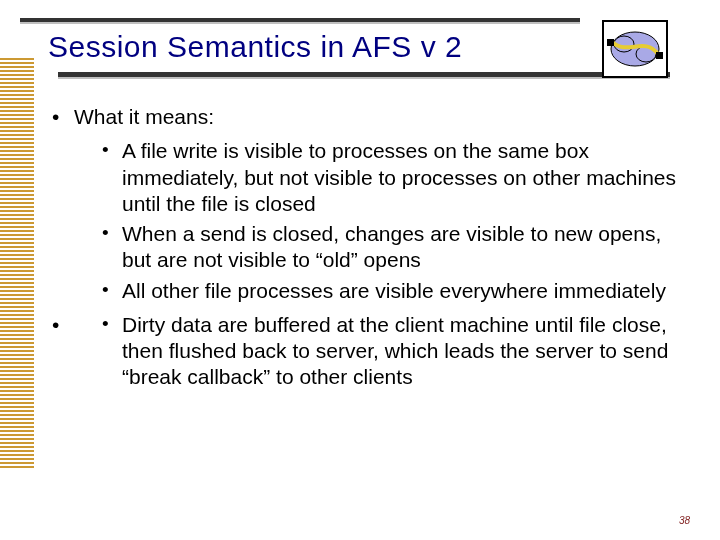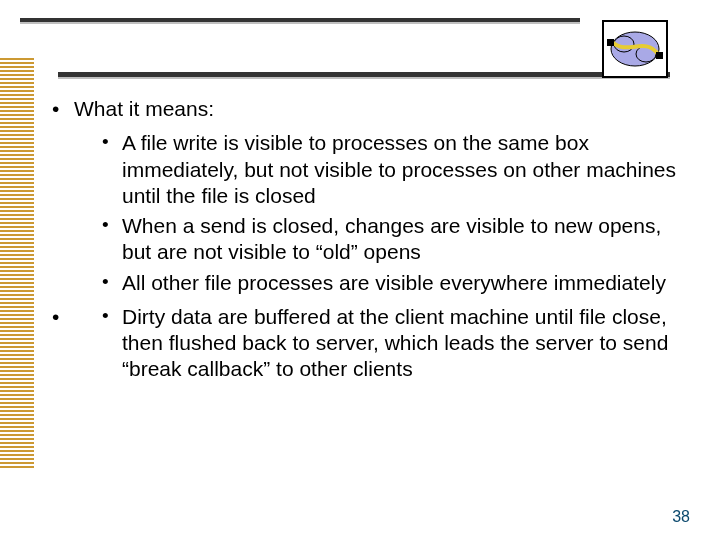--- a/index.html
+++ b/index.html
@@ -78,21 +78,21 @@
       to bottom,
       #cc9933 0,
       #cc9933 2px,
       #ffffff 2px,
       #ffffff 4px
     );
   }
   
   .body {
     position: absolute;
-    top: 96px;
+    top: 104px;
     left: 48px;
     right: 40px;
     font-size: 21px;
     line-height: 1.25;
   }
   ul.level1 {
     list-style: none;
     padding: 0;
     margin: 0;
   }
@@ -125,33 +125,35 @@
     position: absolute;
     left: 28px;
     top: 0;
     color: #000;
     font-size: 19px;
   }
   .page-num {
     position: absolute;
     right: 30px;
     bottom: 14px;
-    font-size: 16px;
-    color: #0c4a6e;
+    font-size: 10px;
+    color: #7f1d1d;
+    font-style: italic;
   }
 </style>
 </head>
 <body>
 
 <div class="slide">
 
   <div class="side-stripes"></div>
 
   <div class="title-area">
     <div class="title-top-rule"></div>
+    <div class="title-text">Session Semantics in AFS v 2</div>
     <div class="title-underline"></div>
     <div class="logo-box">
       <svg viewBox="0 0 62 54">
         <ellipse cx="31" cy="27" rx="24" ry="17" fill="#a9a9e6" stroke="#000" stroke-width="1"></ellipse>
         <ellipse cx="20" cy="22" rx="10" ry="8" fill="#a9a9e6" stroke="#000" stroke-width="1"></ellipse>
         <ellipse cx="42" cy="32" rx="10" ry="8" fill="#a9a9e6" stroke="#000" stroke-width="1"></ellipse>
         <path d="M8 20 C 24 34, 40 14, 54 32" stroke="#e6cc33" stroke-width="4" fill="none"></path>
         <rect x="3" y="17" width="7" height="7" fill="#000"></rect>
         <rect x="52" y="30" width="7" height="7" fill="#000"></rect>
       </svg>

